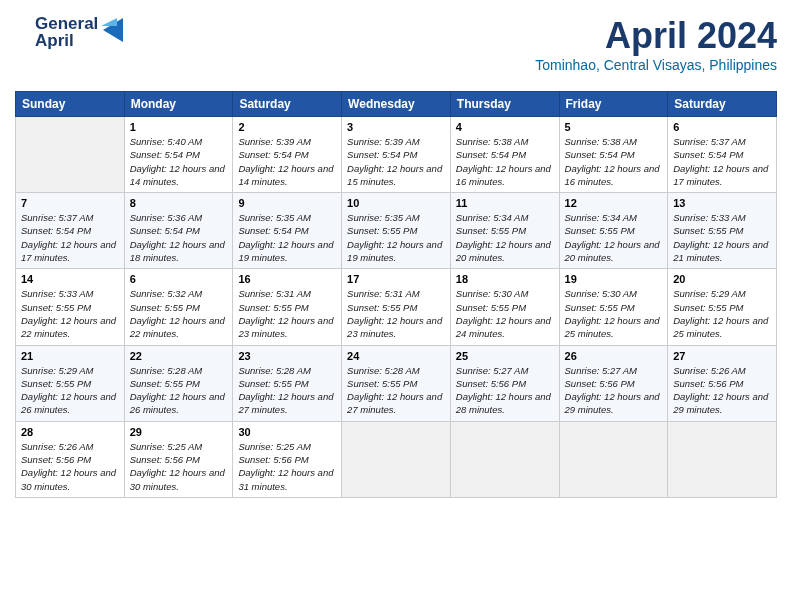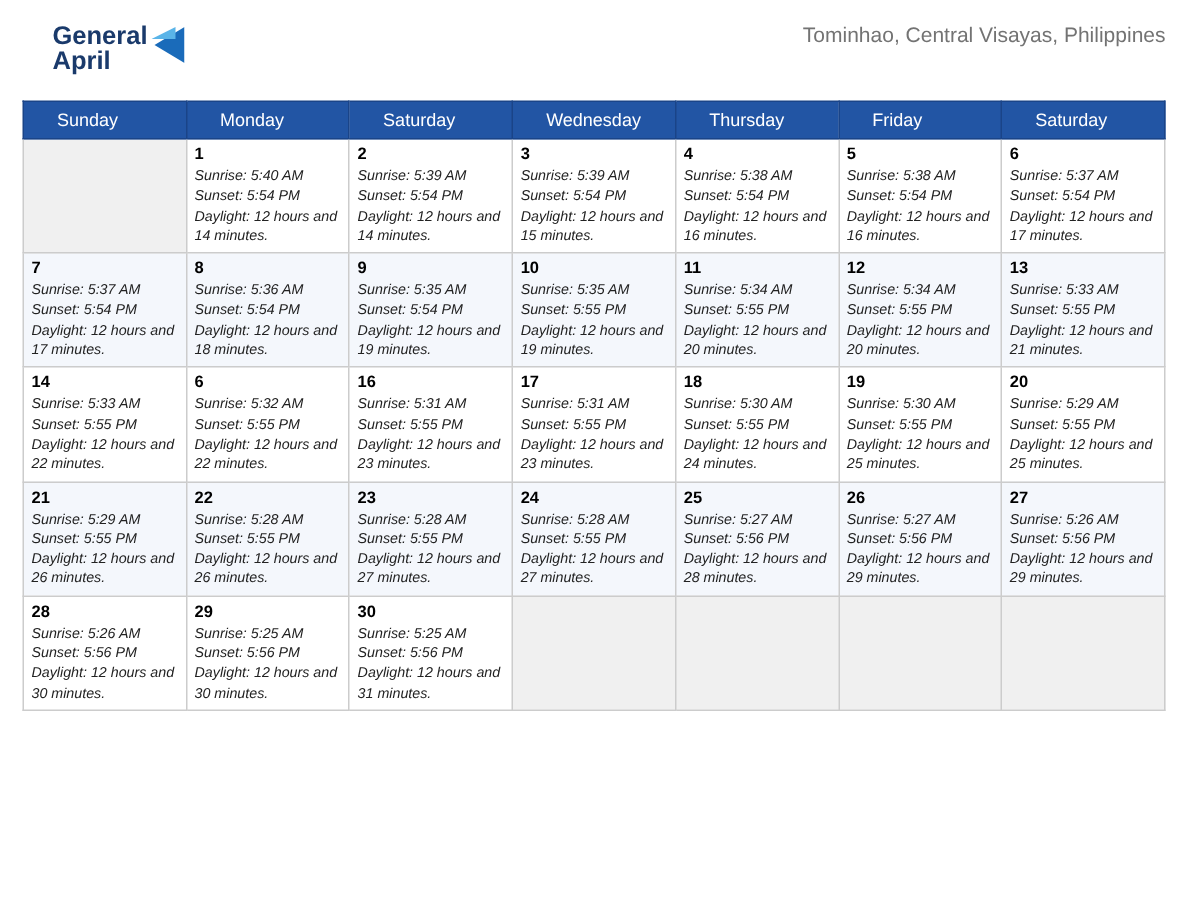--- a/index.html
+++ b/index.html
@@ -23,34 +23,34 @@
     .title-block {
       text-align: right;
     }
     .month-title {
       font-size: 36px;
       font-weight: bold;
       color: #1a3a6b;
     }
     .location {
       font-size: 14px;
-      color: #737373;
+      color: #0369a1;
     }
     table {
       width: 100%;
       border-collapse: collapse;
       font-size: 10.5px;
     }
     thead th {
       background-color: #2255a4;
       color: #fff;
-      padding: 5px 22px;
+      padding: 5px 6px;
       text-align: left;
       font-size: 12px;
-      font-weight: normal;
+      font-weight: bold;
       border: 1px solid #1a4488;
     }
     td {
       border: 1px solid #ccc;
       vertical-align: top;
       padding: 4px 5px;
       width: calc(100% / 7);
       min-height: 80px;
     }
     .day-num {
@@ -89,20 +89,21 @@
     </div>
     <div class="logo-arrow">
       <svg width="22" height="28" viewBox="0 0 22 28">
         <polygon points="2,14 22,2 22,26" fill="#1a6bba"></polygon>
         <polygon points="0,10 16,2 16,10" fill="#5ab4e8"></polygon>
       </svg>
     </div>
   </div>
 </div>
   <div class="title-block">
+    <div class="month-title">April 2024</div>
     <div class="location">Tominhao, Central Visayas, Philippines</div>
   </div>
 </div>
 
 <table>
   <thead>
     <tr>
     <th>Sunday</th>
         <th>Monday</th>
         <th>Saturday</th>

